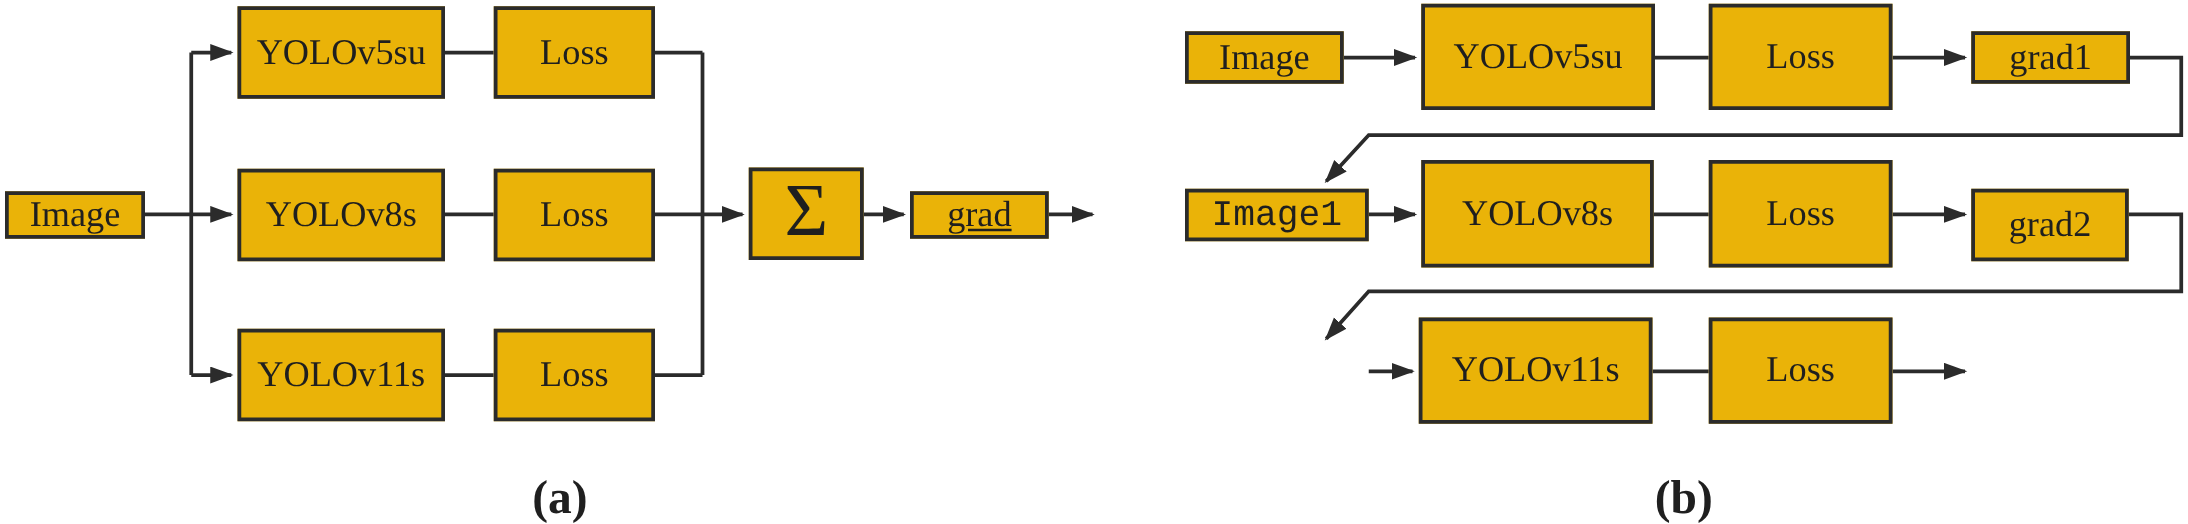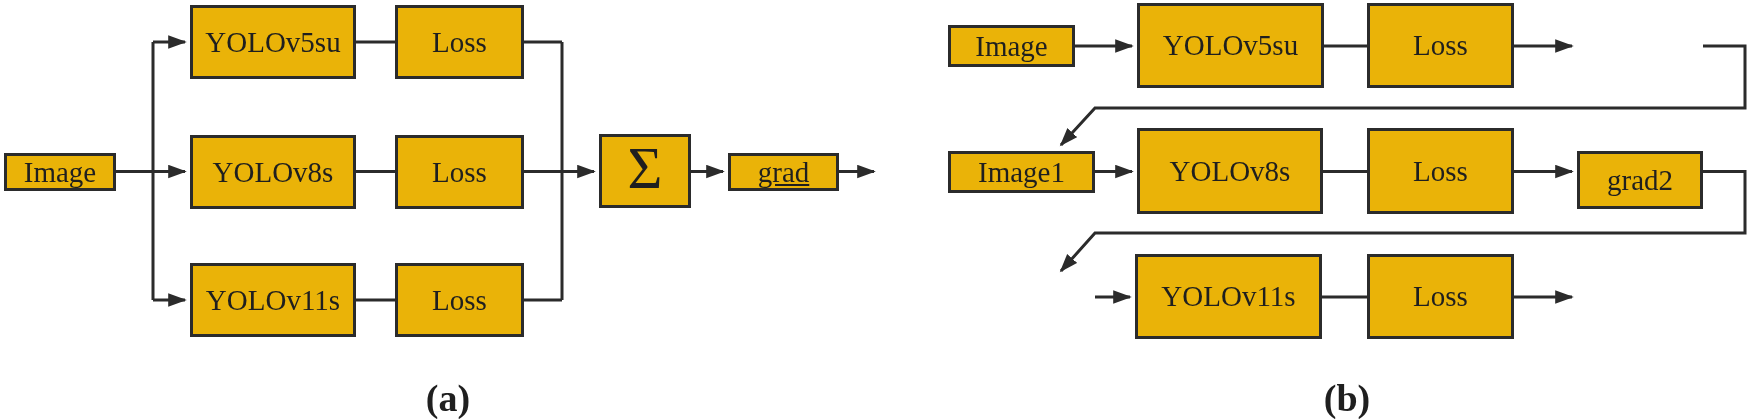--- a/index.html
+++ b/index.html
@@ -88,27 +88,28 @@
   <div class="box" style="left:395px; top:135px; width:129px; height:74px;">Loss</div>
   <div class="box" style="left:395px; top:263px; width:129px; height:74px;">Loss</div>
 
   <div class="box sum-box" style="left:599px; top:134px; width:92px; height:74px;">Σ</div>
 
   <div class="box" style="left:728px; top:153px; width:111px; height:38px;text-decoration:underline;">grad</div>
 
   <div class="caption" style="left:388px; top:379px;">(a)</div>
 
   <div class="box" style="left:948px; top:25px; width:127px; height:42px;">Image</div>
-  <div class="box" style="left:948px; top:151px; width:147px; height:42px;">Image1</div>
+  <div class="box" style="left:948px; top:151px; width:147px; height:42px;font-family:Liberation Mono, monospace;">Image1</div>
 
   <div class="box" style="left:1137px; top:3px; width:187px; height:85px;">YOLOv5su</div>
   <div class="box" style="left:1137px; top:128px; width:186px; height:86px;">YOLOv8s</div>
   <div class="box" style="left:1135px; top:254px; width:187px; height:85px;">YOLOv11s</div>
 
   <div class="box" style="left:1367px; top:3px; width:147px; height:85px;">Loss</div>
   <div class="box" style="left:1367px; top:128px; width:147px; height:86px;">Loss</div>
   <div class="box" style="left:1367px; top:254px; width:147px; height:85px;">Loss</div>
 
+  <div class="box" style="left:1577px; top:25px; width:127px; height:42px;">grad1</div>
   <div class="box" style="left:1577px; top:151px; width:126px; height:58px;">grad2</div>
 
   <div class="caption" style="left:1287px; top:379px;">(b)</div>
 
 </div>
 
 </body></html>

